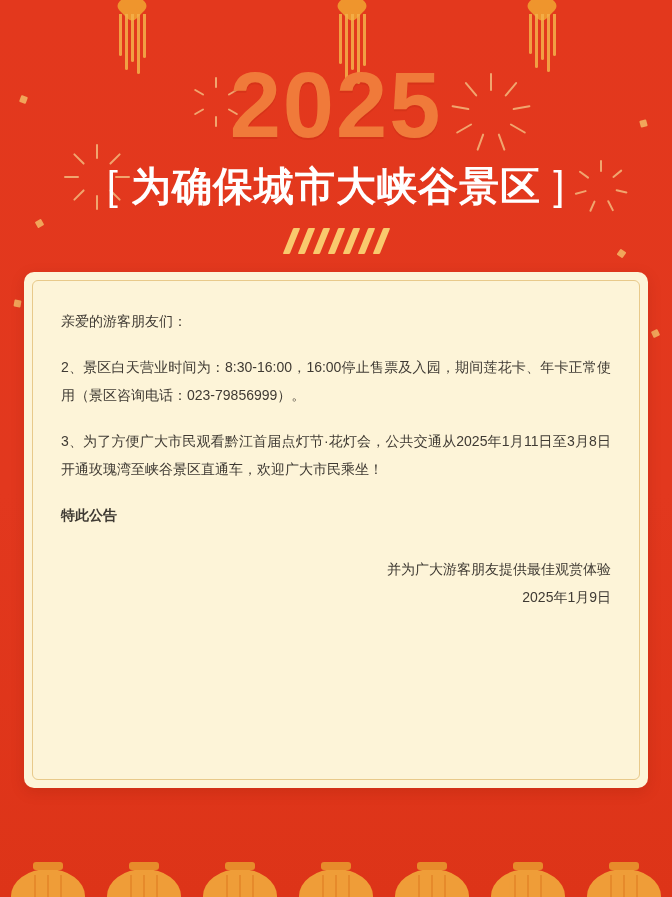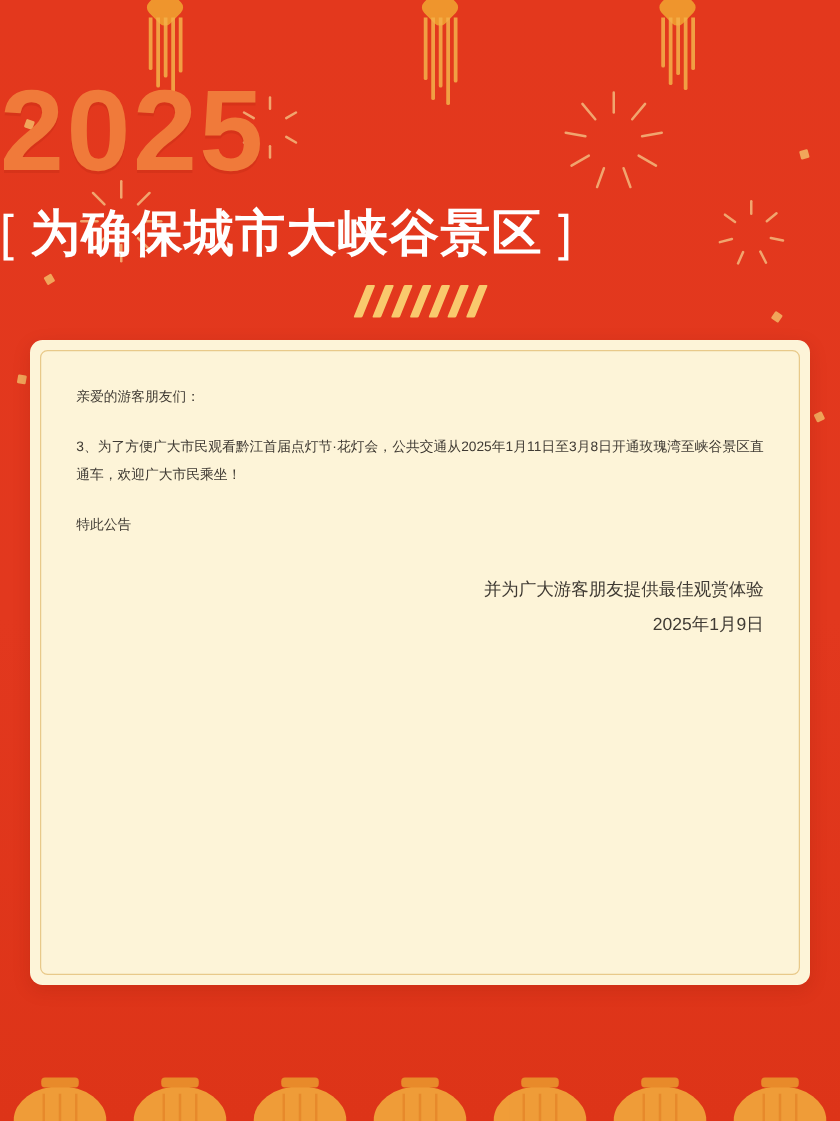--- a/index.html
+++ b/index.html
@@ -68,20 +68,21 @@
     width: 7px;
     height: 7px;
     background: #f6c96f;
     opacity: .75;
     border-radius: 1px;
   }
 
   
   .header {
     position: relative;
+    text-align: center;
     padding-top: 62px;
     z-index: 3;
   }
   .year {
     font-size: 92px;
     font-weight: bold;
     letter-spacing: 2px;
     color: #f07a3a;
     line-height: 0.95;
     text-shadow: 0 2px 0 rgba(150,30,10,.15);
@@ -132,26 +133,26 @@
     box-shadow: 0 4px 14px rgba(120,20,5,.18);
   }
   .card {
     border: 1px solid #e8c98a;
     border-radius: 6px;
     padding: 26px 28px 22px;
     min-height: 450px;
   }
   .card p {
     margin: 0 0 18px;
-    font-size: 11px;
+    font-size: 14px;
     line-height: 2.0;
     color: #3f3a33;
     text-align: justify;
   }
-  .card p.last-para { margin-bottom: 10px; }
+  .card p.last-para { margin-bottom: 10px; font-weight: bold; }
   .strong-line { font-weight: bold; color: #2f2b26; }
   .hl {
     background: #e8342a;
     color: #ffffff;
     font-weight: bold;
     padding: 2px 2px;
     box-decoration-break: clone;
     -webkit-box-decoration-break: clone;
   }
   .sign {
@@ -308,20 +309,21 @@
         <i></i>
         <i></i>
         <i></i>
         <i></i>
     </div>
   </div>
 
   <div class="card-wrap">
     <div class="card">
       <p>亲爱的游客朋友们：</p>
+      <p>2、景区白天营业时间为：8:30-16:00，16:00停止售票及入园，期间莲花卡、年卡正常使用（景区咨询电话：023-79856999）。</p>
       <p>3、为了方便广大市民观看黔江首届点灯节·花灯会，公共交通从2025年1月11日至3月8日开通玫瑰湾至峡谷景区直通车，欢迎广大市民乘坐！</p>
       <p class="last-para">特此公告</p>
       <div class="sign">
         <div>并为广大游客朋友提供最佳观赏体验</div>
         <div>2025年1月9日</div>
       </div>
     </div>
   </div>
 
   <div class="footer">

